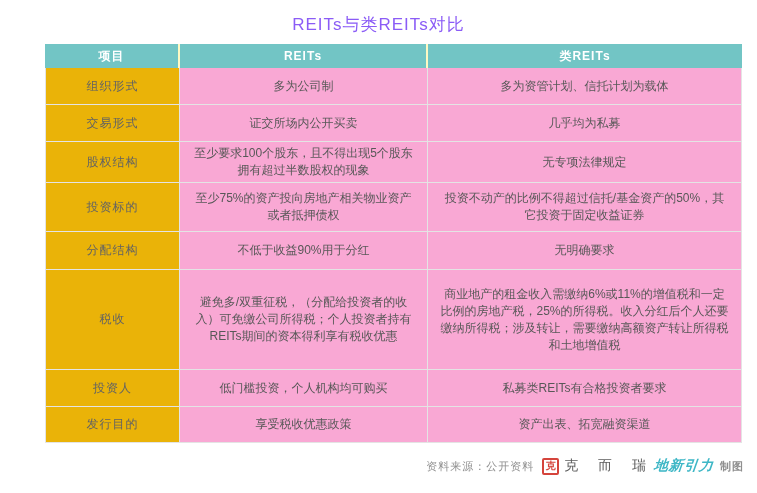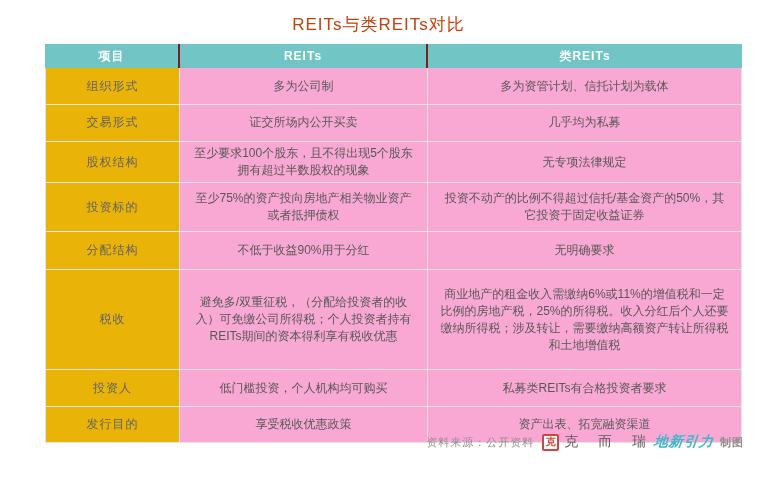--- a/index.html
+++ b/index.html
@@ -6,39 +6,39 @@
   body{
     width:757px;height:493px;
     background:#ffffff;
     font-family:"Liberation Sans","DejaVu Sans",sans-serif;
     position:relative;
     overflow:hidden;
   }
   .page-title{
     position:absolute;top:13px;left:0;width:757px;
     text-align:center;
-    font-size:17px;color:#c2410c;letter-spacing:1px;
+    font-size:17px;color:#8b5cf6;letter-spacing:1px;
   }
   .cmp-table{
     position:absolute;top:44px;left:45px;width:697px;
   }
   .thead{
     display:grid;
     grid-template-columns:135px 248px 314px;
     background:#72c5c5;
   }
   .th{
     box-sizing:border-box;
     height:24px;
     display:flex;align-items:center;justify-content:center;
     color:#ffffff;font-size:12px;font-weight:bold;
     letter-spacing:1px;
     background:#72c5c5;
   }
-  .th:nth-child(1),.th:nth-child(2){border-right:2px solid #7f1d1d;}
+  .th:nth-child(1),.th:nth-child(2){border-right:2px solid #fef9c3;}
   .tbody{border-left:1px solid #e4e4e4;}
   .trow{
     display:grid;
     grid-template-columns:134px 248px 314px;
   }
   .cell{
     box-sizing:border-box;
     border-right:1px solid #e4e4e4;
     border-bottom:1px solid #e4e4e4;
     display:flex;align-items:center;justify-content:center;
@@ -47,29 +47,29 @@
     padding:3px 12px;
     background:#f9a8d4;
   }
   .cell.label{
     background:#eab308;
     color:#636363;
     letter-spacing:1px;
     padding:5px 8px;
   }
   .r0 .cell{min-height:37px;}
-  .r1 .cell{min-height:37px;font-family:Liberation Mono, monospace;}
+  .r1 .cell{min-height:37px;}
   .r2 .cell{min-height:37px;}
   .r3 .cell{min-height:49px;}
   .r4 .cell{min-height:38px;}
   .r5 .cell{min-height:100px;}
   .r6 .cell{min-height:37px;}
   .r7 .cell{min-height:36px;}
   .footer{
-    position:absolute;top:433px;right:13px;
+    position:absolute;top:457px;right:13px;
     display:flex;align-items:center;
   }
   .source-label{
     font-size:11px;color:#8f8f8f;letter-spacing:1px;
   }
   .seal{
     width:17px;height:17px;margin-left:8px;
     border:2px solid #d5443c;border-radius:2px;
     box-sizing:border-box;
     display:flex;align-items:center;justify-content:center;

